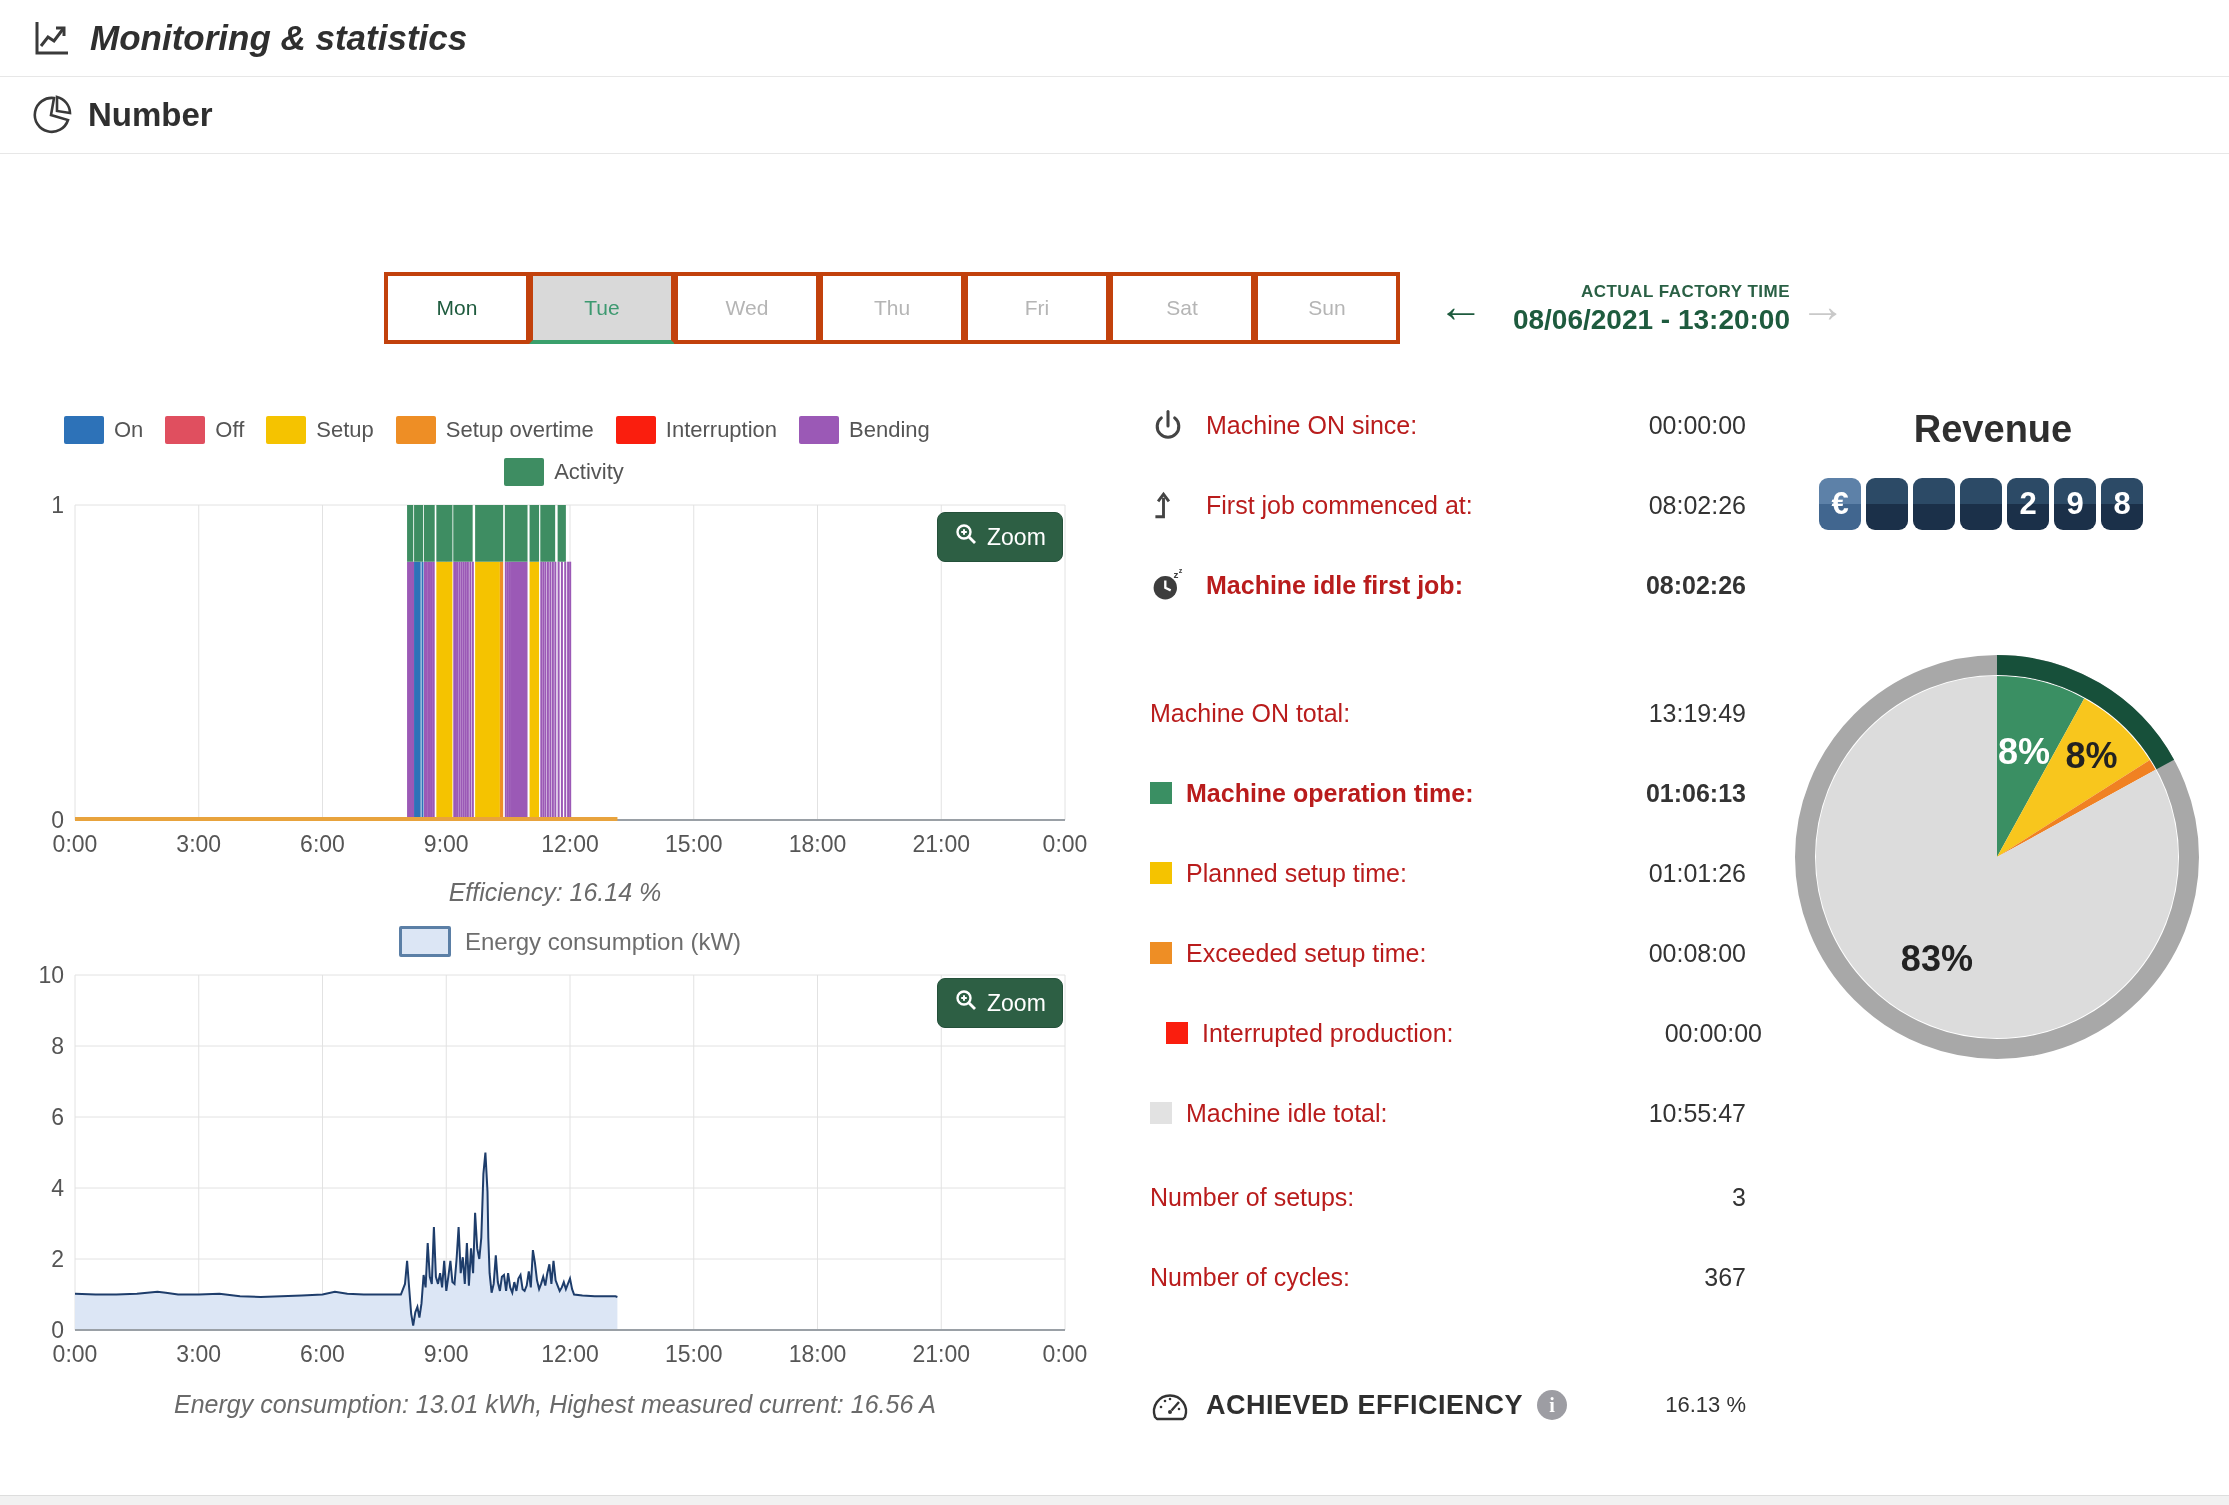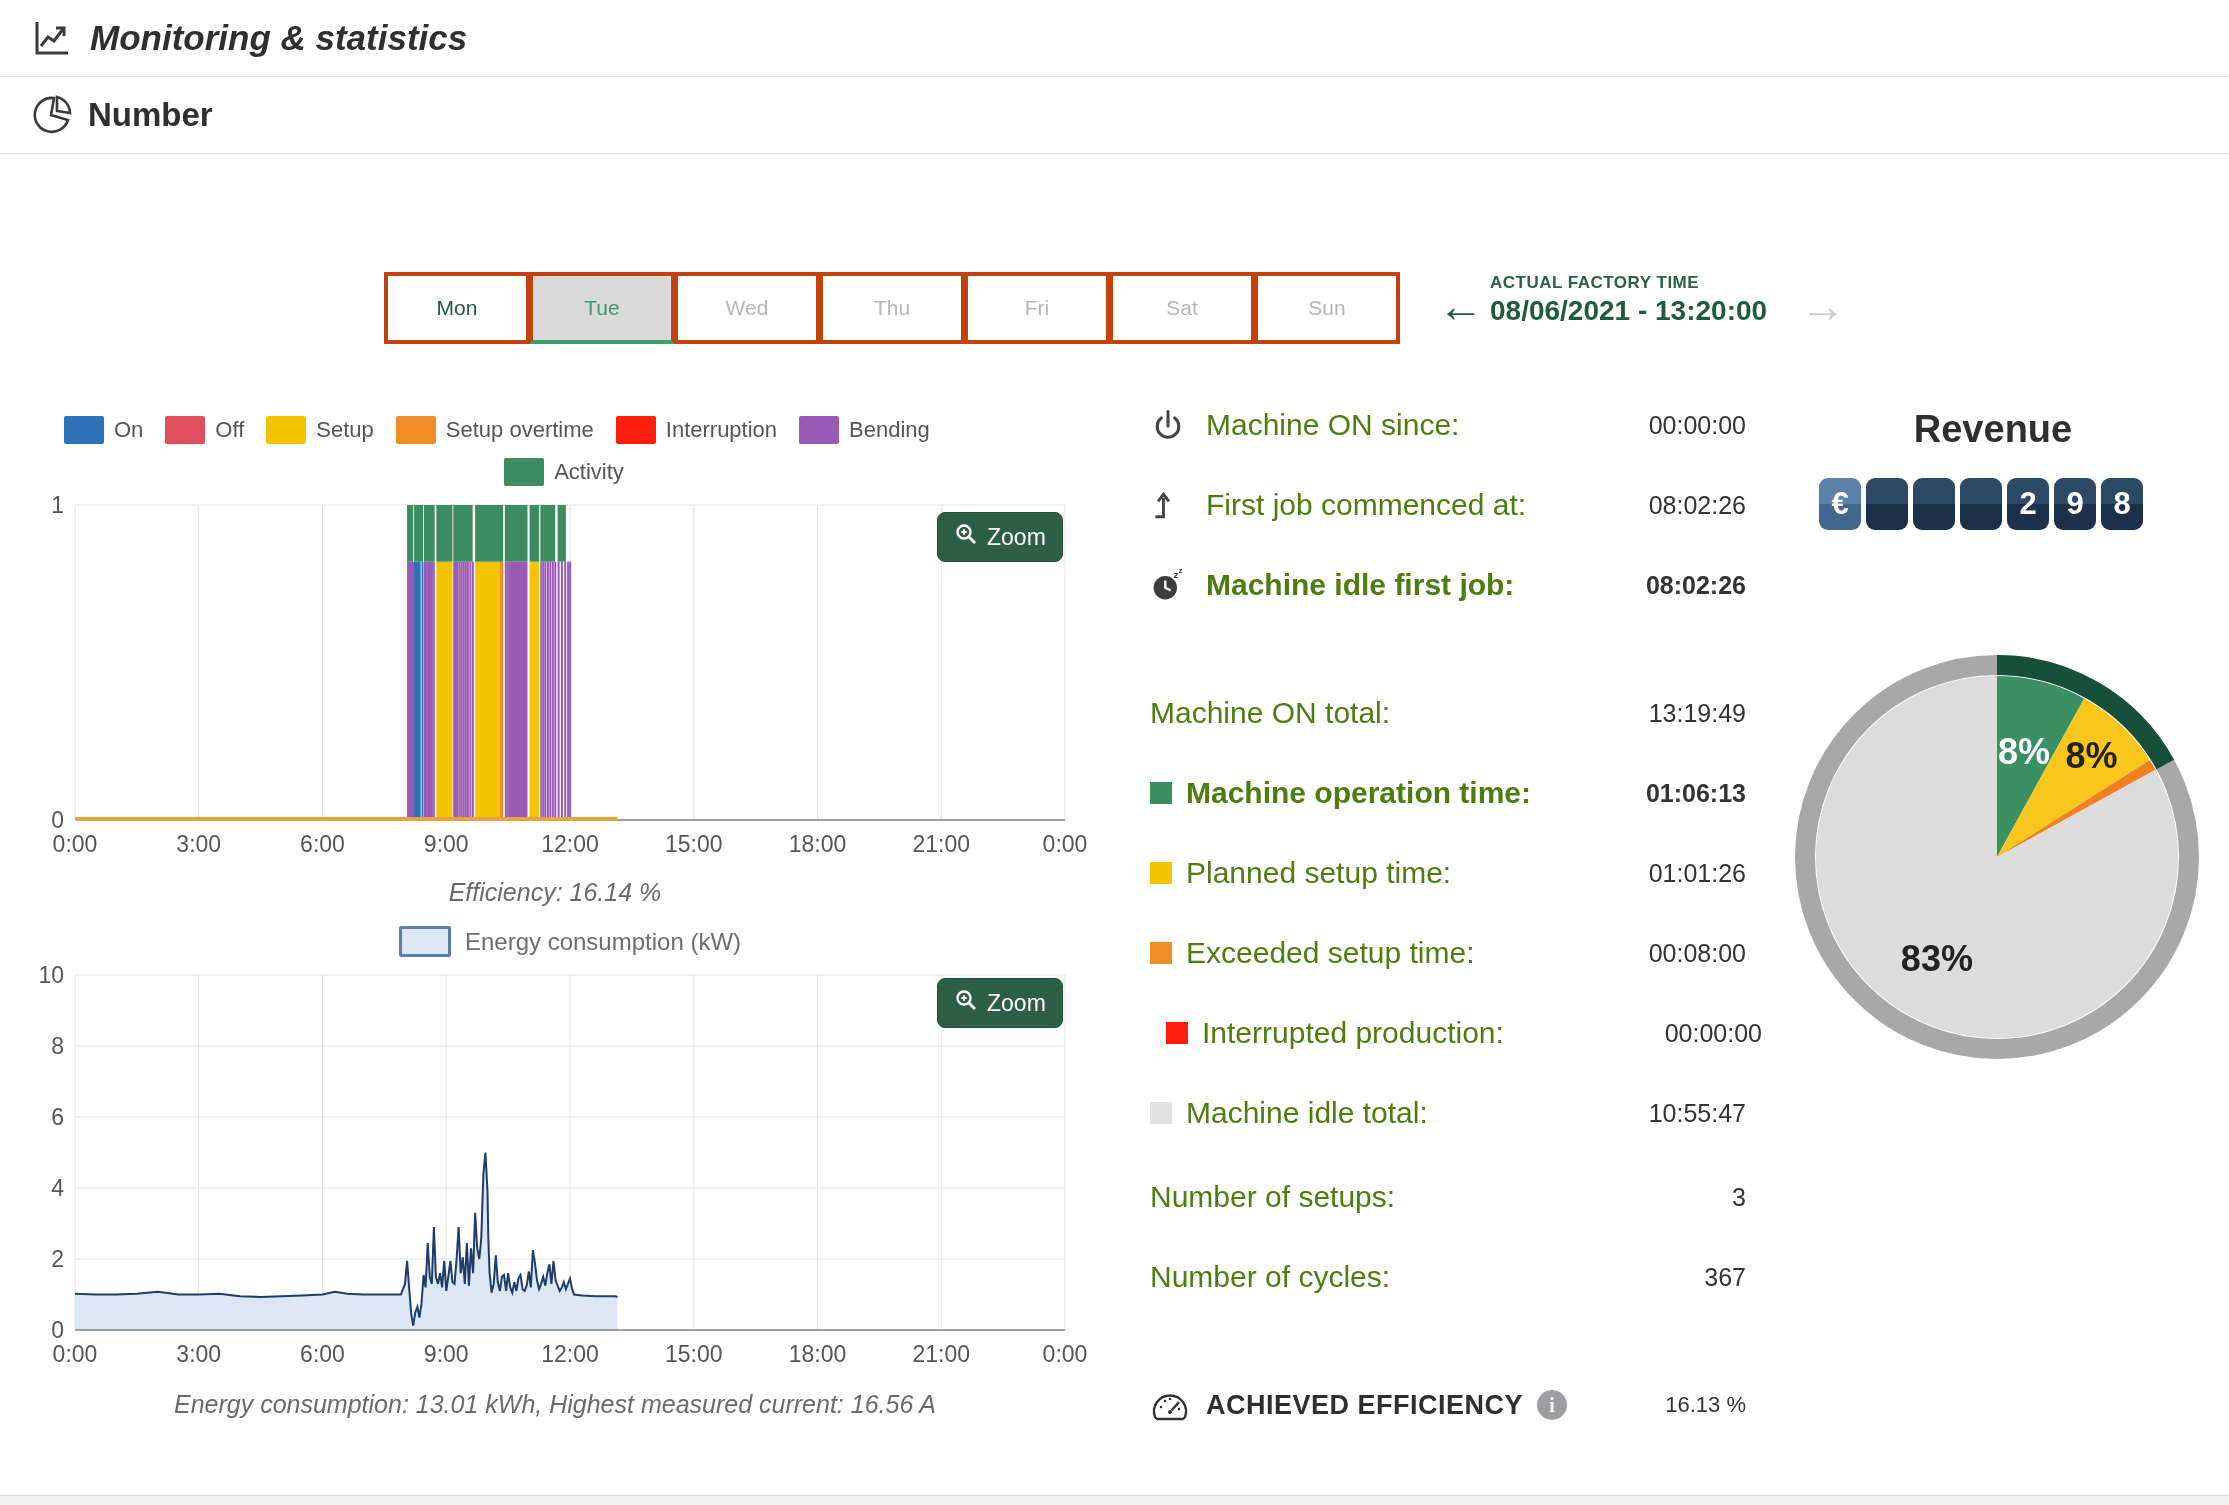--- a/index.html
+++ b/index.html
@@ -12,21 +12,21 @@
   .hdr-icon svg{display:block;}
 
   
   #day-tabs{position:absolute;left:385px;top:272px;display:flex;}
   .day-tab{width:146px;height:72px;margin-left:-1px;border:4px solid #c2410c;background:#fff;display:flex;align-items:center;justify-content:center;font-size:21px;font-weight:normal;color:#b5b5b5;box-sizing:border-box;cursor:pointer;}
   .day-tab.enabled{color:#1e5b3e;}
   .day-tab.active{background:#d9d9d9;color:#3d9970;border-bottom:4px solid #3aa06c;}
 
   #prev-arrow{position:absolute;left:1438px;top:283px;font-size:46px;font-weight:bold;color:#1e5b3e;cursor:pointer;line-height:46px;}
   #next-arrow{position:absolute;left:1800px;top:283px;font-size:46px;font-weight:bold;color:#c9c9c9;cursor:pointer;line-height:46px;}
-  #factory-time{position:absolute;left:1490px;top:273px;width:300px;text-align:left;}
+  #factory-time{position:absolute;left:1490px;top:282px;width:300px;text-align:right;}
   #factory-time .ft-label{font-size:17px;font-weight:bold;color:#2a6045;letter-spacing:.5px;}
   #factory-time .ft-value{font-size:28px;font-weight:bold;color:#1e5b3e;margin-top:2px;white-space:nowrap;}
 
   
   #state-legend{position:absolute;left:64px;top:416px;display:flex;align-items:center;gap:22px;}
   .lg-item{display:flex;align-items:center;gap:10px;}
   .lg-swatch{width:40px;height:28px;border-radius:2px;}
   .lg-label{font-size:22px;color:#555;}
   #activity-legend{position:absolute;left:64px;top:458px;width:1000px;display:flex;justify-content:center;}
 
@@ -41,21 +41,21 @@
   #efficiency-caption{top:878px;}
   #energy-caption{top:1390px;}
   #energy-legend{position:absolute;left:75px;top:926px;width:990px;display:flex;justify-content:center;align-items:center;gap:14px;}
   #energy-legend .sw{width:52px;height:31px;border:3px solid #5b7fa6;border-radius:2px;box-sizing:border-box;}
   #energy-legend .lb{font-size:24px;color:#6d6d6d;}
 
   
   .stat-row{position:absolute;left:1150px;width:596px;height:40px;display:flex;align-items:center;gap:14px;}
   .stat-icon{width:42px;display:flex;justify-content:flex-start;}
   .stat-swatch{width:22px;height:22px;flex:0 0 22px;}
-  .stat-label{font-size:30px;color:#4d7c0f;white-space:nowrap;text-align:center;}
+  .stat-label{font-size:25px;color:#b91c1c;white-space:nowrap;text-align:center;}
   .stat-value{margin-left:auto;font-size:25px;color:#333;}
   .stat-row.bold .stat-label,.stat-row.bold .stat-value{font-weight:bold;}
   #efficiency-row{position:absolute;left:1150px;top:1385px;width:596px;display:flex;align-items:center;gap:14px;}
   #efficiency-row .eff-label{font-size:27px;font-weight:bold;color:#2f2f2f;letter-spacing:.5px;}
   #efficiency-row .eff-value{margin-left:auto;font-size:22px;font-weight:normal;text-align:center;}
   .info-badge{width:30px;height:30px;border-radius:50%;background:#9d9da3;color:#fff;display:flex;align-items:center;justify-content:center;font-size:20px;font-weight:bold;font-family:"Liberation Serif",serif;cursor:pointer;}
 
   
   #revenue-title{position:absolute;left:1843px;top:408px;width:300px;text-align:center;font-size:38px;font-weight:bold;color:#2f2f2f;}
   #revenue-digits{position:absolute;left:1819px;top:478px;display:flex;gap:5px;}

